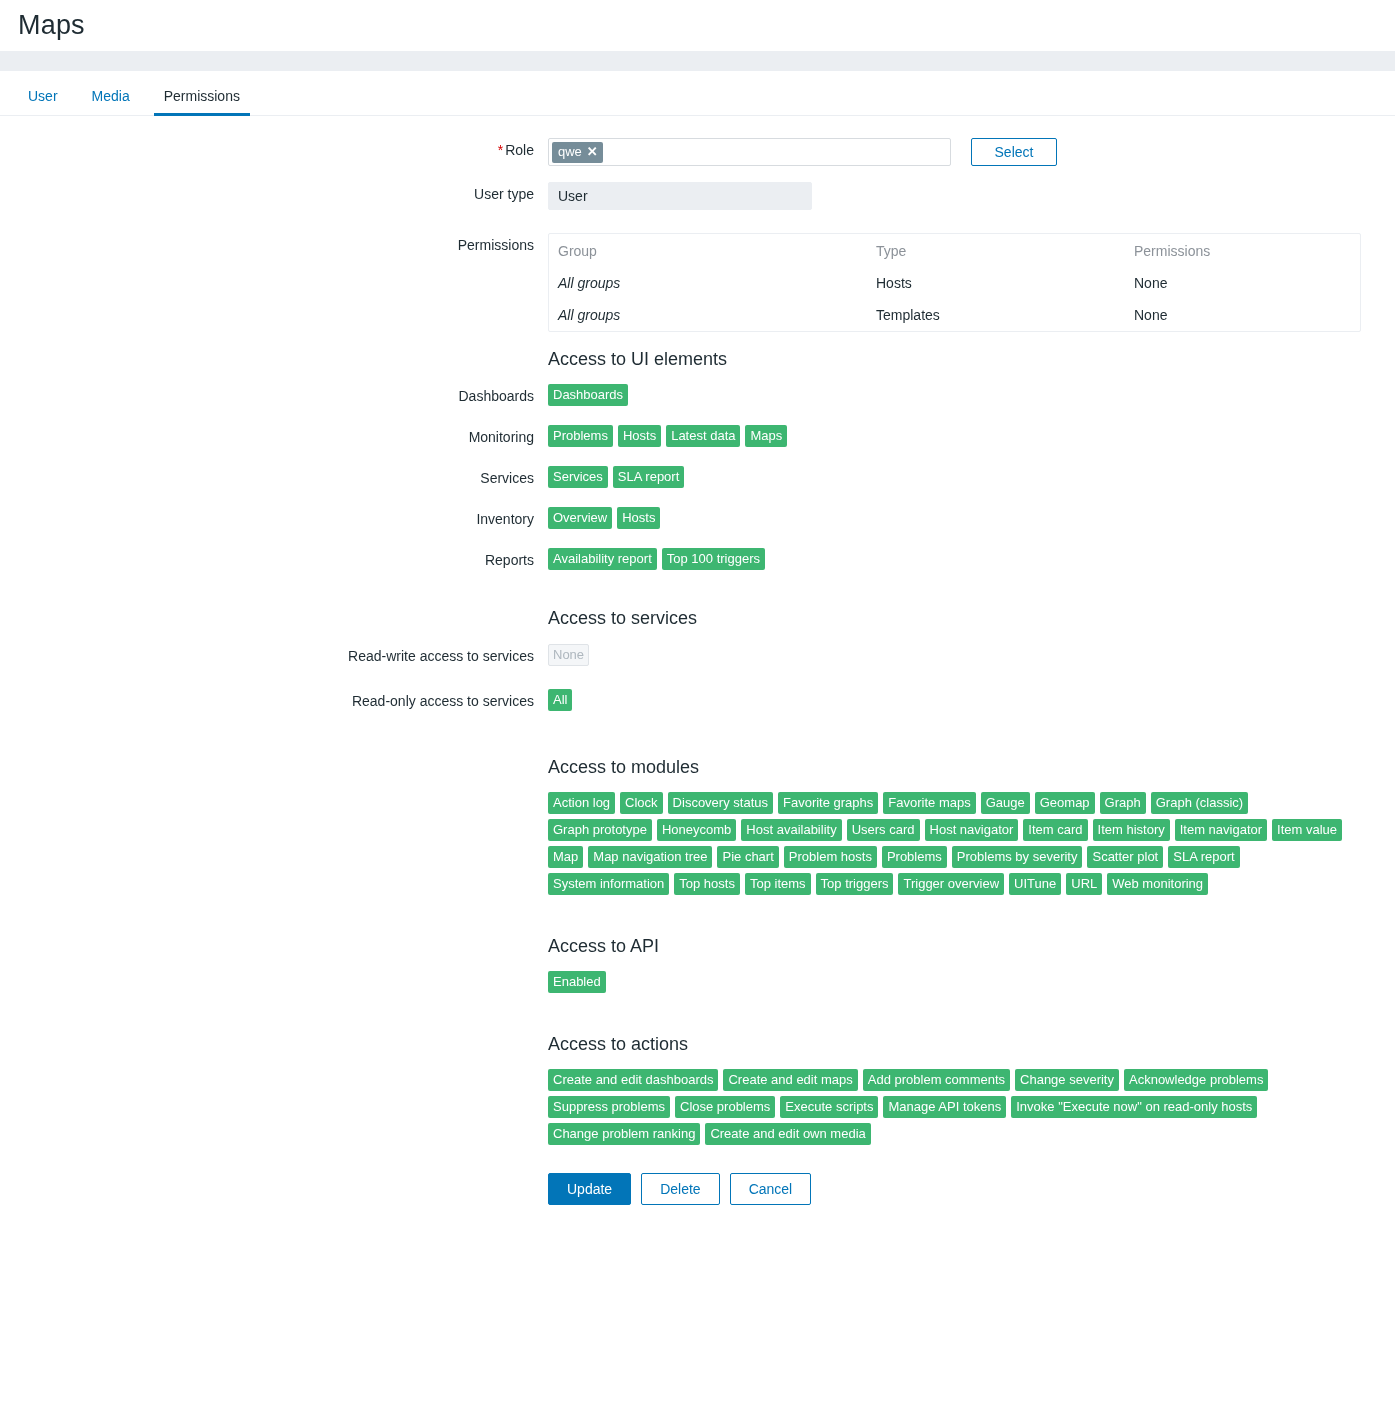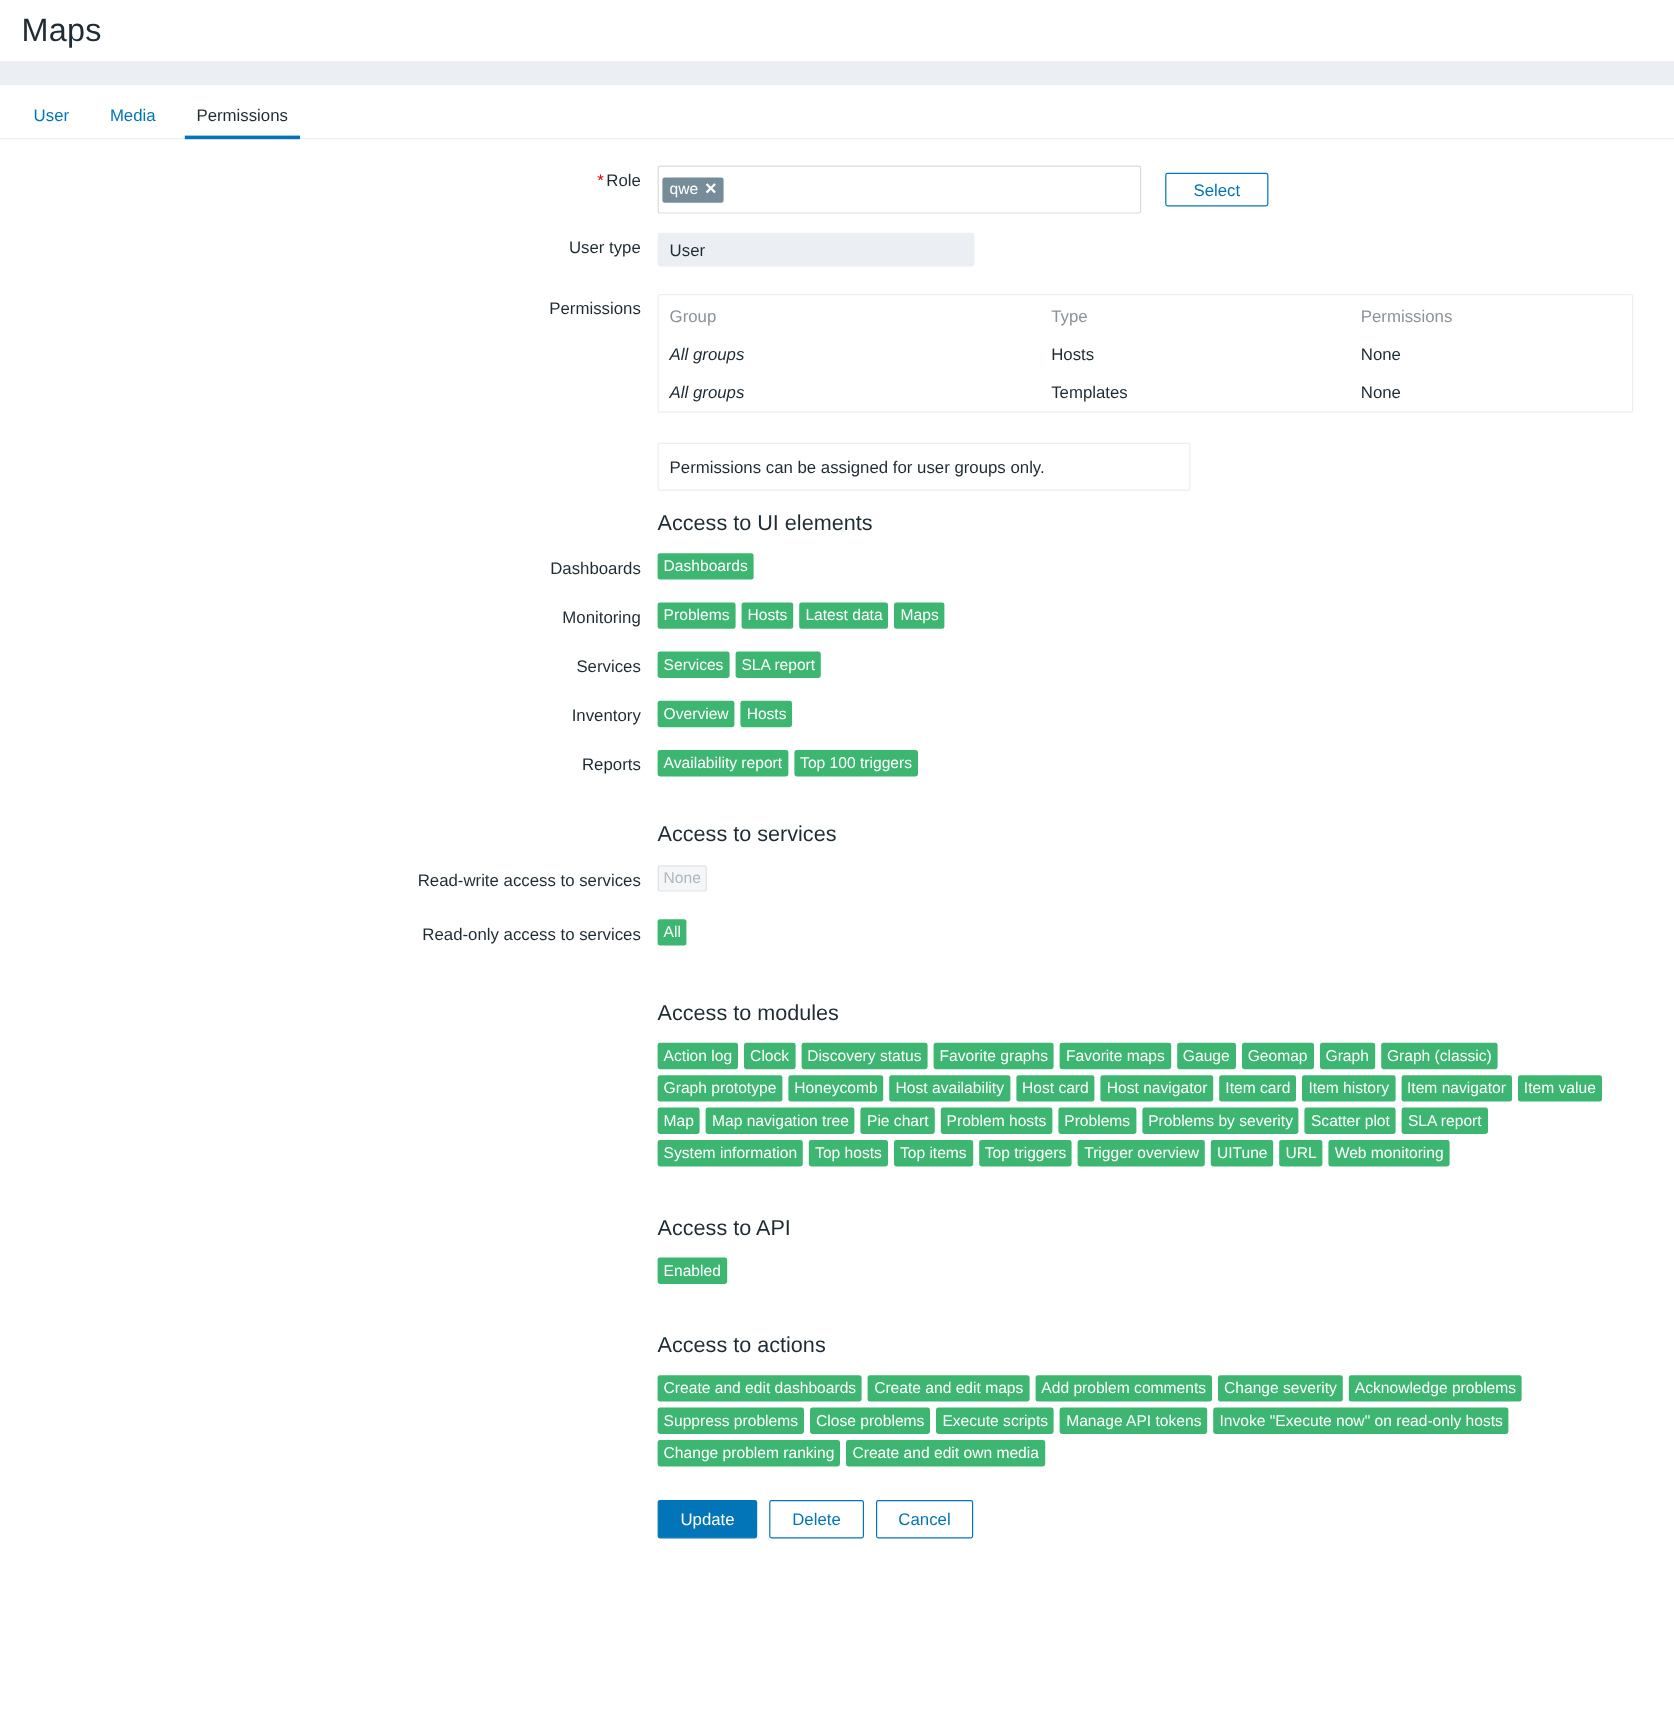--- a/index.html
+++ b/index.html
@@ -79,21 +79,21 @@
   }
   .row-field {
     flex: 1 1 auto;
     min-width: 0;
   }
   .req { color: #d40000; margin-right: 2px; }
 
   
   .multiselect {
     width: 403px;
-    height: 40px;
+    height: 28px;
     border: 1px solid #d7dbdf;
     border-radius: 2px;
     background: #fff;
     display: flex;
     align-items: center;
     padding: 0 3px;
   }
   .chip {
     background: #768d99;
     color: #fff;
@@ -289,21 +289,20 @@
               <td>None</td>
             </tr>
             <tr>
               <td class="italic">All groups</td>
               <td>Templates</td>
               <td>None</td>
             </tr>
           </tbody>
         </table>
       </div>
-      <div class="note-box">Permissions can be assigned for user groups only.</div>
     </div>
   </div>
 
   <div class="row" style="margin-top:16px;">
     <div class="row-label"></div>
     <div class="row-field">
       <h2 class="section-head">Access to UI elements</h2>
     </div>
   </div>
 
@@ -397,21 +396,21 @@
           <span class="tag">Discovery status</span>
           <span class="tag">Favorite graphs</span>
           <span class="tag">Favorite maps</span>
           <span class="tag">Gauge</span>
           <span class="tag">Geomap</span>
           <span class="tag">Graph</span>
           <span class="tag">Graph (classic)</span>
           <span class="tag">Graph prototype</span>
           <span class="tag">Honeycomb</span>
           <span class="tag">Host availability</span>
-          <span class="tag">Host card</span>
+          <span class="tag">Users card</span>
           <span class="tag">Host navigator</span>
           <span class="tag">Item card</span>
           <span class="tag">Item history</span>
           <span class="tag">Item navigator</span>
           <span class="tag">Item value</span>
           <span class="tag">Map</span>
           <span class="tag">Map navigation tree</span>
           <span class="tag">Pie chart</span>
           <span class="tag">Problem hosts</span>
           <span class="tag">Problems</span>

